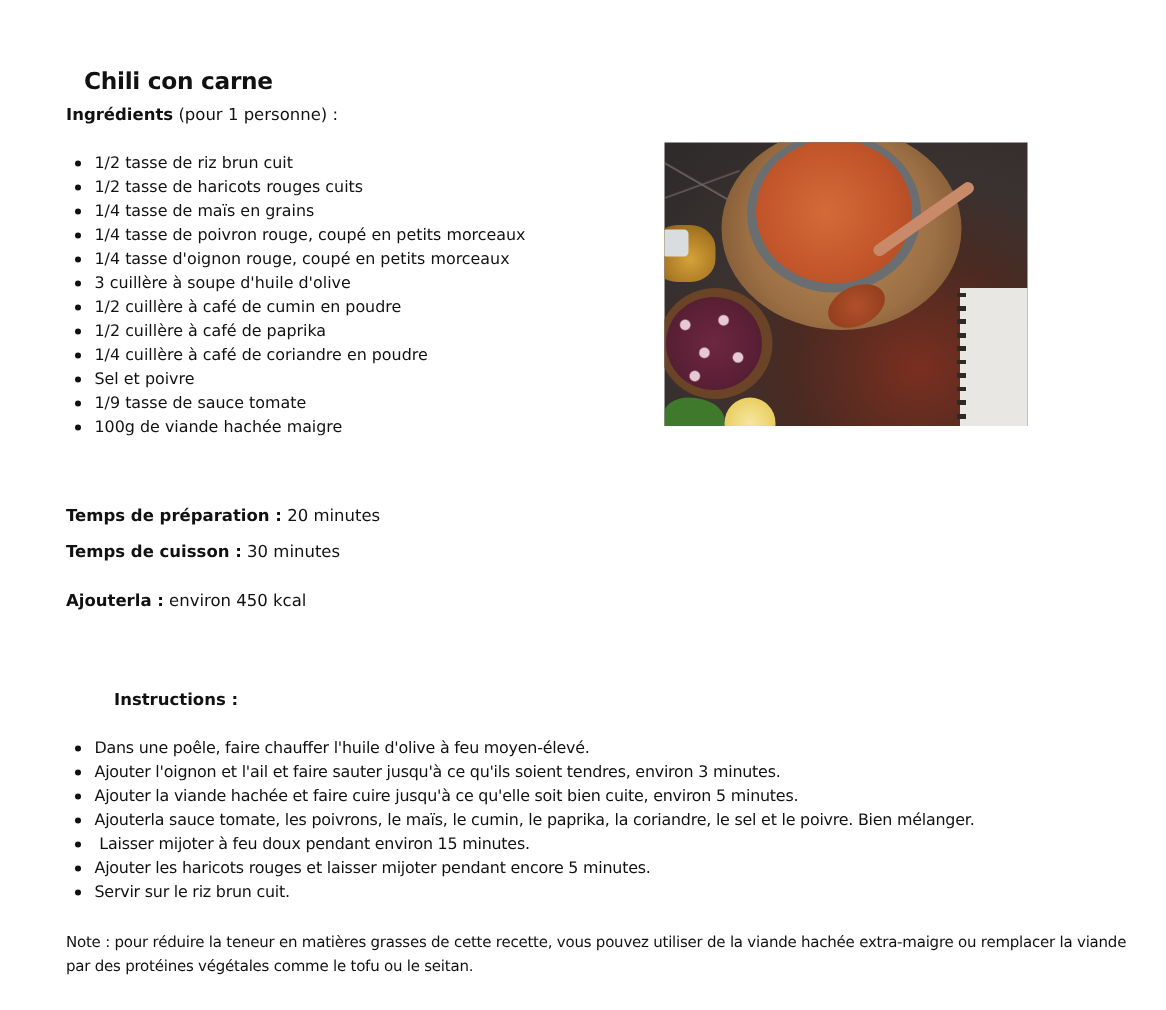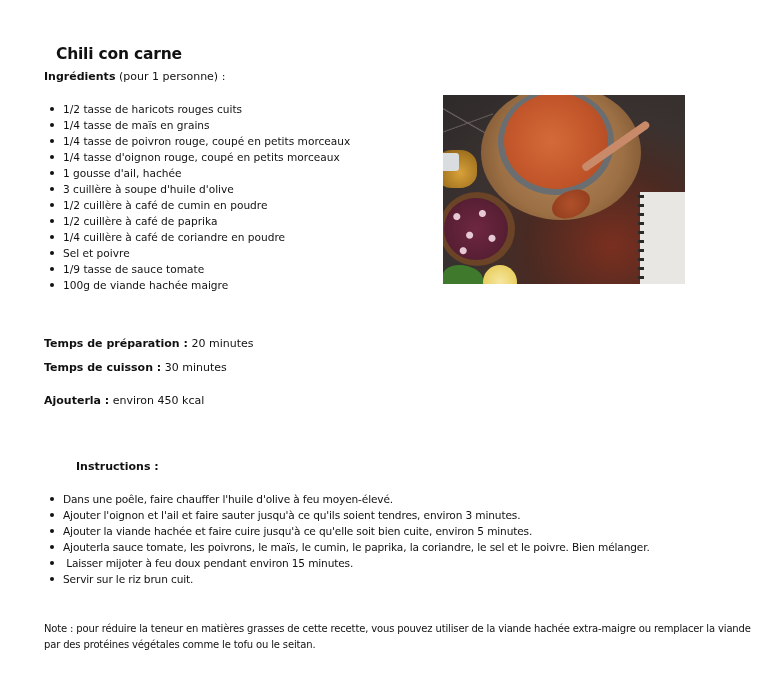--- a/index.html
+++ b/index.html
@@ -199,25 +199,25 @@
 
 <div class="page">
 
   <h1>Chili con carne</h1>
 
   <p class="para" style="top:69px;">
     <b>Ingrédients</b><span> (pour 1 personne) :</span>
   </p>
 
   <ul class="list" id="ingredients">
+    <li>1/2 tasse de riz brun cuit</li>
     <li>1/2 tasse de haricots rouges cuits</li>
     <li>1/4 tasse de maïs en grains</li>
     <li>1/4 tasse de poivron rouge, coupé en petits morceaux</li>
     <li>1/4 tasse d'oignon rouge, coupé en petits morceaux</li>
-    <li>1 gousse d'ail, hachée</li>
     <li>3 cuillère à soupe d'huile d'olive</li>
     <li>1/2 cuillère à café de cumin en poudre</li>
     <li>1/2 cuillère à café de paprika</li>
     <li>1/4 cuillère à café de coriandre en poudre</li>
     <li>Sel et poivre</li>
     <li>1/9 tasse de sauce tomate</li>
     <li>100g de viande hachée maigre</li>
   </ul>
 
   <p class="para" style="top:336px;">
@@ -235,20 +235,21 @@
   <p class="para" style="top:459px;margin-left:32px;">
     <b>Instructions :</b>
   </p>
 
   <ul class="list" id="instructions-list">
     <li>Dans une poêle, faire chauffer l'huile d'olive à feu moyen-élevé.</li>
     <li>Ajouter l'oignon et l'ail et faire sauter jusqu'à ce qu'ils soient tendres, environ 3 minutes.</li>
     <li>Ajouter la viande hachée et faire cuire jusqu'à ce qu'elle soit bien cuite, environ 5 minutes.</li>
     <li>Ajouterla sauce tomate, les poivrons, le maïs, le cumin, le paprika, la coriandre, le sel et le poivre. Bien mélanger.</li>
     <li style="white-space:pre;"> Laisser mijoter à feu doux pendant environ 15 minutes.</li>
+    <li>Ajouter les haricots rouges et laisser mijoter pendant encore 5 minutes.</li>
     <li>Servir sur le riz brun cuit.</li>
   </ul>
 
   <p class="note">Note : pour réduire la teneur en matières grasses de cette recette, vous pouvez utiliser de la viande hachée extra-maigre ou remplacer la viande par des protéines végétales comme le tofu ou le seitan.</p>
 </div>
 
 <div class="food-photo" title="Bol de soupe aux haricots avec cuillère en bois, haricots secs, huile d'olive, citron et carnet">
   <div class="twigs"></div>
   <div class="board"></div>
   <div class="bowl"></div>

